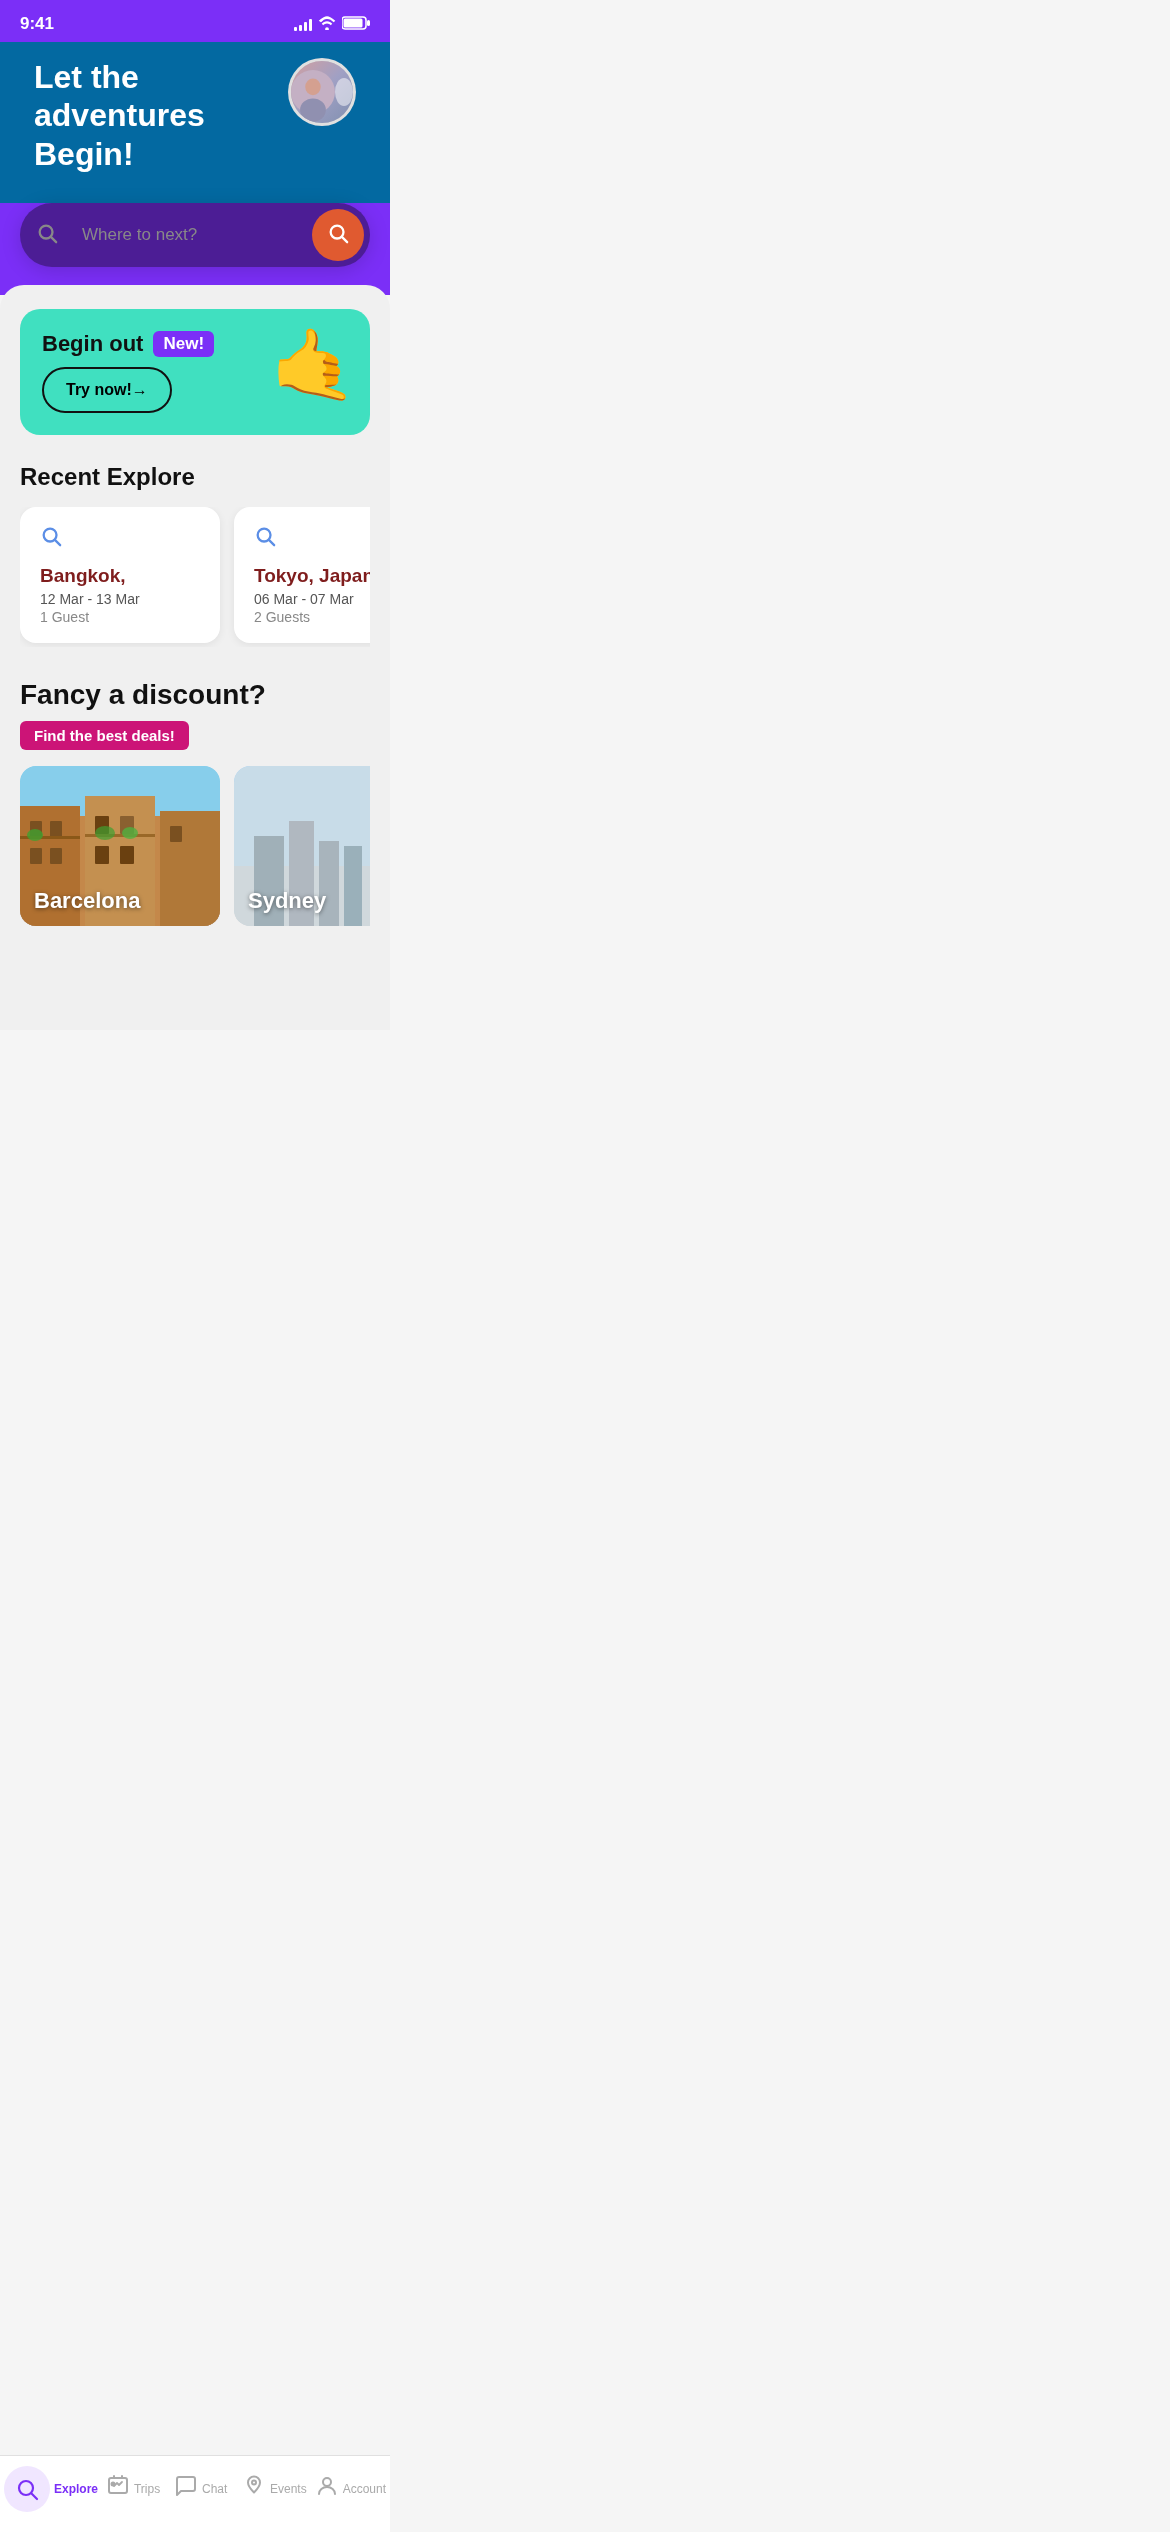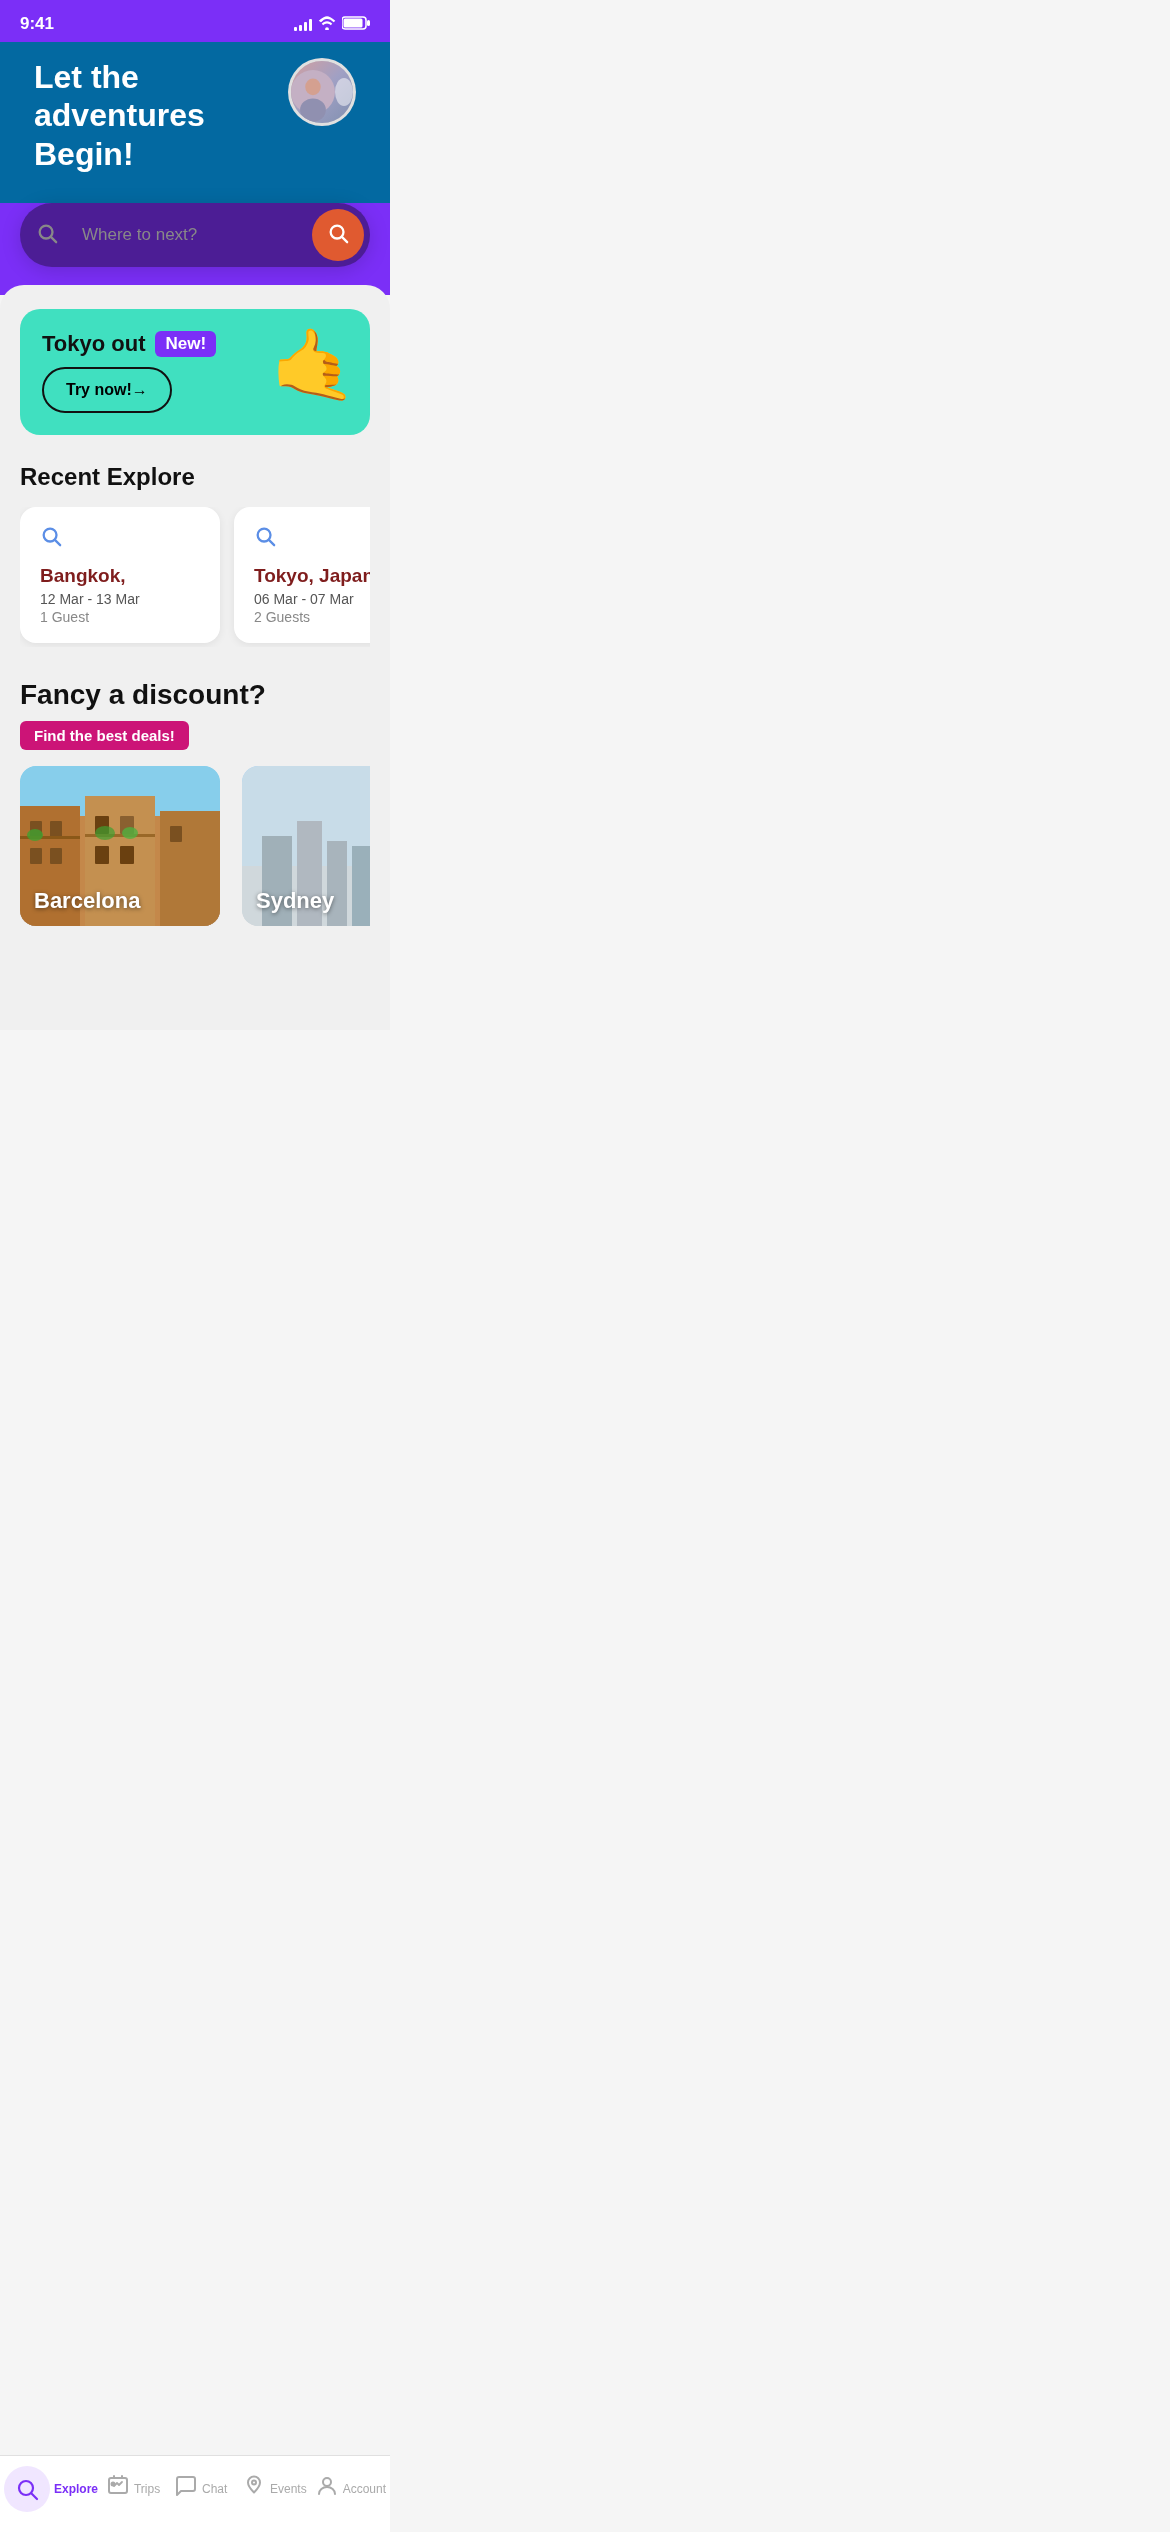--- a/index.html
+++ b/index.html
@@ -258,21 +258,21 @@
       color: white;
       font-size: 15px;
       font-weight: 700;
       padding: 6px 14px;
       border-radius: 6px;
       display: inline-block;
       margin-bottom: 16px;
     }
     .discount-images-row {
       display: flex;
-      gap: 22px;
+      gap: 14px;
       overflow-x: auto;
       scrollbar-width: none;
       padding-bottom: 4px;
     }
     .discount-images-row::-webkit-scrollbar { display: none; }
     .discount-card {
       position: relative;
       min-width: 200px;
       height: 160px;
       border-radius: 16px;
@@ -418,21 +418,21 @@
     </button>
   </div>
 </div>
 
 <div class="main-content">
 
   
   <div class="hangout-card">
     <div class="hangout-content">
       <div class="hangout-title-row">
-        <span class="hangout-title">Tokyo out</span>
+        <span class="hangout-title">Begin out</span>
         <span class="new-badge">New!</span>
       </div>
       <button class="try-now-btn">
         <span>Try now!</span>
         <span>→</span>
       </button>
     </div>
     <div class="hangout-emoji">🤙</div>
   </div>
 

